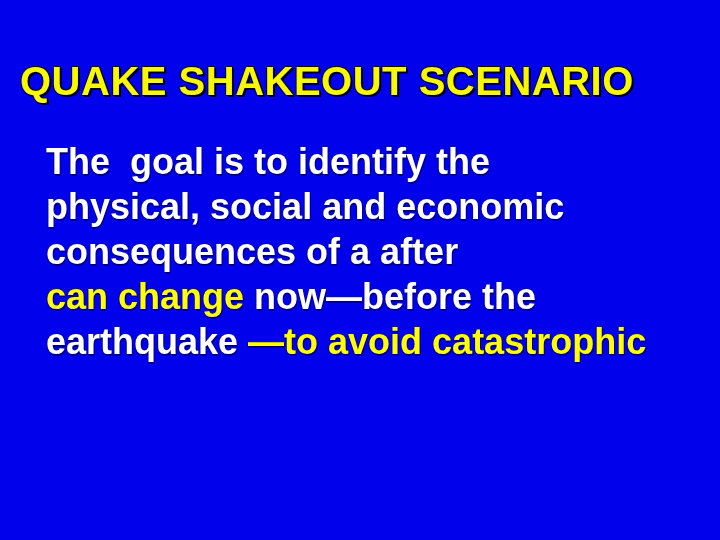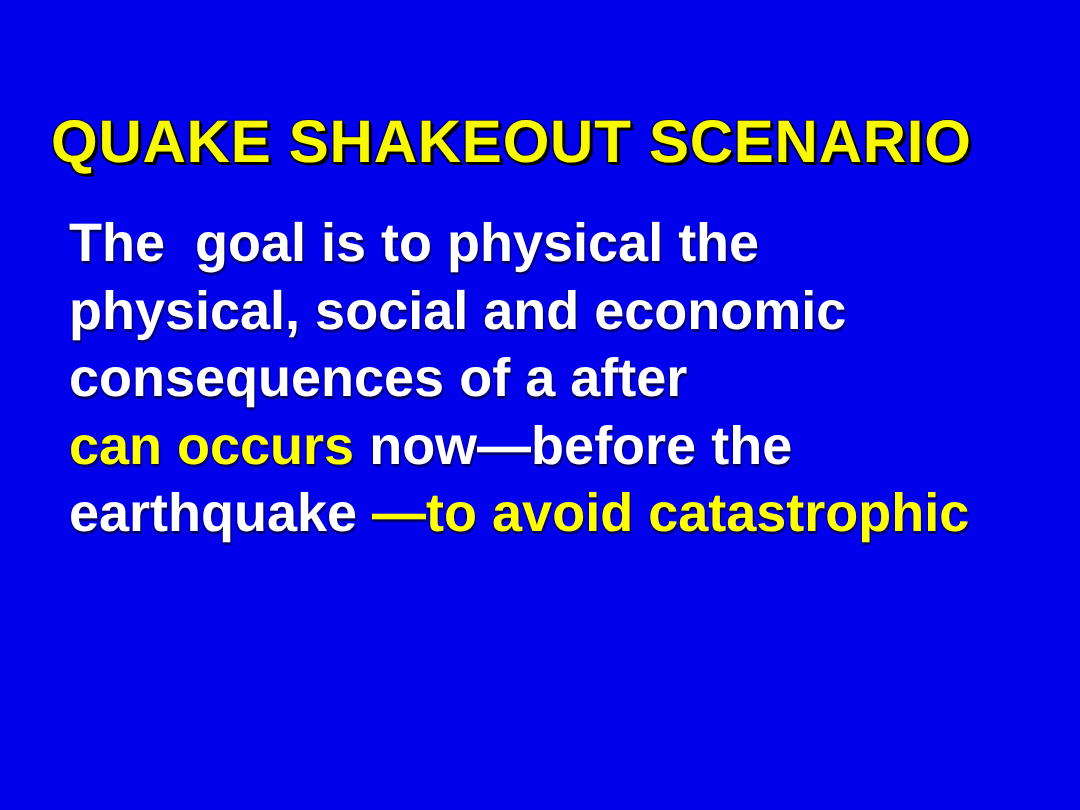--- a/index.html
+++ b/index.html
@@ -13,21 +13,21 @@
     height: 540px;
     overflow: hidden;
     background: var(--bg, #0101EC);
     font-family: "Liberation Sans", sans-serif;
     font-weight: bold;
   }
   .title {
     position: absolute;
     left: 20px;
     top: 58px;
-    margin: 14px;
+    margin: 0;
     font-size: 40px;
     line-height: 46px;
     letter-spacing: 0.5px;
     white-space: pre;
     color: var(--title-yellow, #F8F800);
     text-shadow:
       2px 2px 0 var(--shadow, #000),
       1px 1px 0 var(--shadow, #000),
       -1px 1px 0 rgba(0,0,0,0.55),
       1px -1px 0 rgba(0,0,0,0.40),
@@ -52,19 +52,19 @@
   .seg.white  { color: var(--body-white, #FFFFFF); }
   .seg.yellow { color: var(--body-yellow, #FFFF00); }
   .seg.italic { }
 </style>
 </head>
 <body>
 
 <div class="slide" style="--bg: #0101EC; --title-yellow: #F8F800; --body-white: #FFFFFF; --body-yellow: #FFFF00; --shadow: #000000;">
   <h1 class="title">QUAKE SHAKEOUT SCENARIO</h1>
   <div class="body">
-      <div class="line"><span class="seg white">The  goal is to physical the</span></div>
+      <div class="line"><span class="seg white">The  goal is to identify the</span></div>
       <div class="line"><span class="seg white">physical, social and economic</span></div>
       <div class="line"><span class="seg white">consequences of a after</span></div>
-      <div class="line"><span class="seg yellow">can occurs </span><span class="seg white">now—</span><span class="seg white italic">before</span><span class="seg white"> the</span></div>
+      <div class="line"><span class="seg yellow">can change </span><span class="seg white">now—</span><span class="seg white italic">before</span><span class="seg white"> the</span></div>
       <div class="line"><span class="seg white">earthquake </span><span class="seg yellow">—to avoid catastrophic</span></div>
     </div>
 </div>
 
 </body></html>

